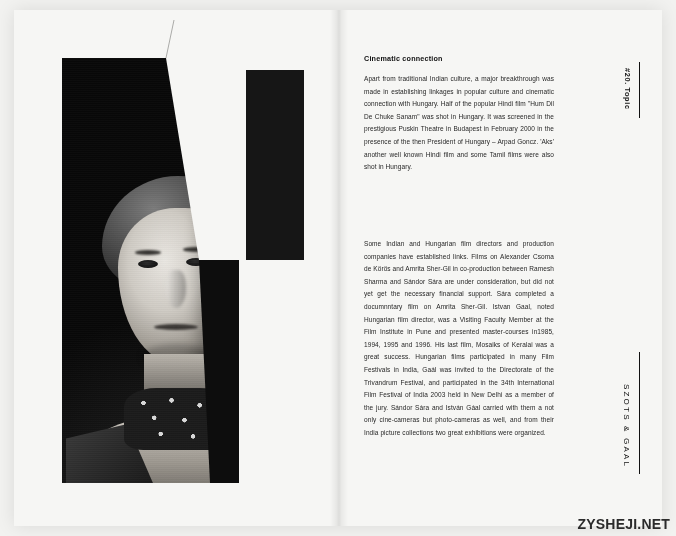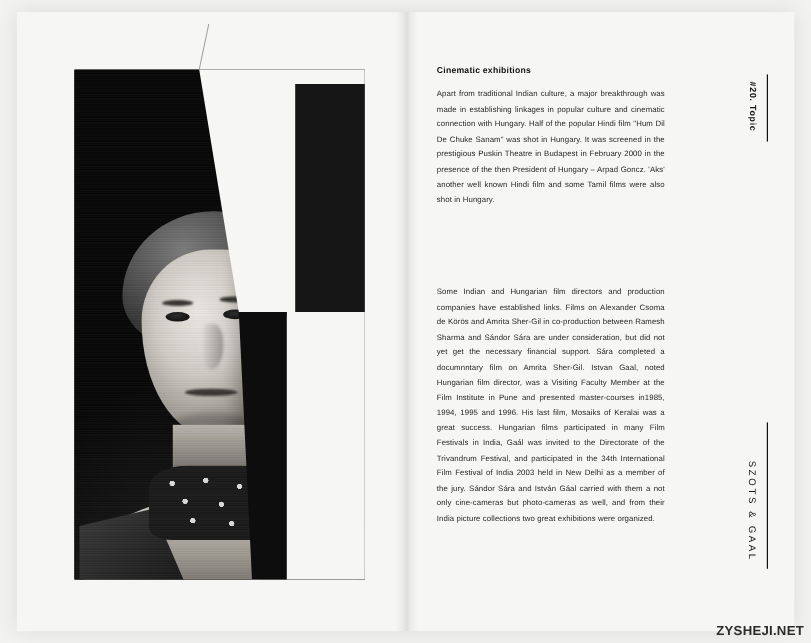--- a/index.html
+++ b/index.html
@@ -266,21 +266,21 @@
     background: #111;
   }
   #vrule-top { top: 52px; height: 56px; }
   #vrule-bottom { bottom: 52px; height: 122px; }
 
   
   #watermark {
     position: absolute;
     right: 6px;
     bottom: 4px;
-    font-size: 11px;
+    font-size: 14px;
     font-weight: bold;
     color: #2b2b2b;
     letter-spacing: 0.2px;
   }
 </style>
 </head>
 <body>
 
 <div id="spread">
 
@@ -317,21 +317,21 @@
       <line x1="152" y1="48" x2="160" y2="10" stroke="#8a8a86" stroke-width="0.7"></line>
 
       <polygon points="185,250 225,250 225,473 196,473" fill="#0d0d0d"></polygon>
       <polygon points="232,60 290,60 290,250 232,250" fill="#0d0d0d" opacity="0.96"></polygon>
     </svg>
   </div>
 
   <div id="right-page">
 
     <div class="col" id="block-1">
-      <h2 class="heading">Cinematic exhibitions</h2>
+      <h2 class="heading">Cinematic connection</h2>
       <p class="para">Apart from traditional Indian culture, a major breakthrough was made in establishing linkages in popular culture and cinematic connection with Hungary. Half of the popular Hindi film "Hum Dil De Chuke Sanam" was shot in Hungary. It was screened in the prestigious Puskin Theatre in Budapest in February 2000 in the presence of the then President of Hungary – Arpad Goncz. 'Aks' another well known Hindi film and some Tamil films were also shot in Hungary.</p>
     </div>
 
     <div class="col" id="block-2">
       <p class="para">Some Indian and Hungarian film directors and production companies have established links. Films on Alexander Csoma de Körös and Amrita Sher-Gil in co-production between Ramesh Sharma and Sándor Sára are under consideration, but did not yet get the necessary financial support. Sára completed a documnntary film on Amrita Sher-Gil. Istvan Gaal, noted Hungarian film director, was a Visiting Faculty Member at the Film Institute in Pune and presented master-courses in1985, 1994, 1995 and 1996. His last film, Mosaiks of Keralai was a great success. Hungarian films participated in many Film Festivals in India, Gaál was invited to the Directorate of the Trivandrum Festival, and participated in the 34th International Film Festival of India 2003 held in New Delhi as a member of the jury. Sándor Sára and István Gáal carried with them a not only cine-cameras but photo-cameras as well, and from their India picture collections two great exhibitions were organized.</p>
     </div>
 
     <div class="vrule" id="vrule-top"></div>
     <div class="vlabel" id="topic-label">#20. Topic</div>
 

